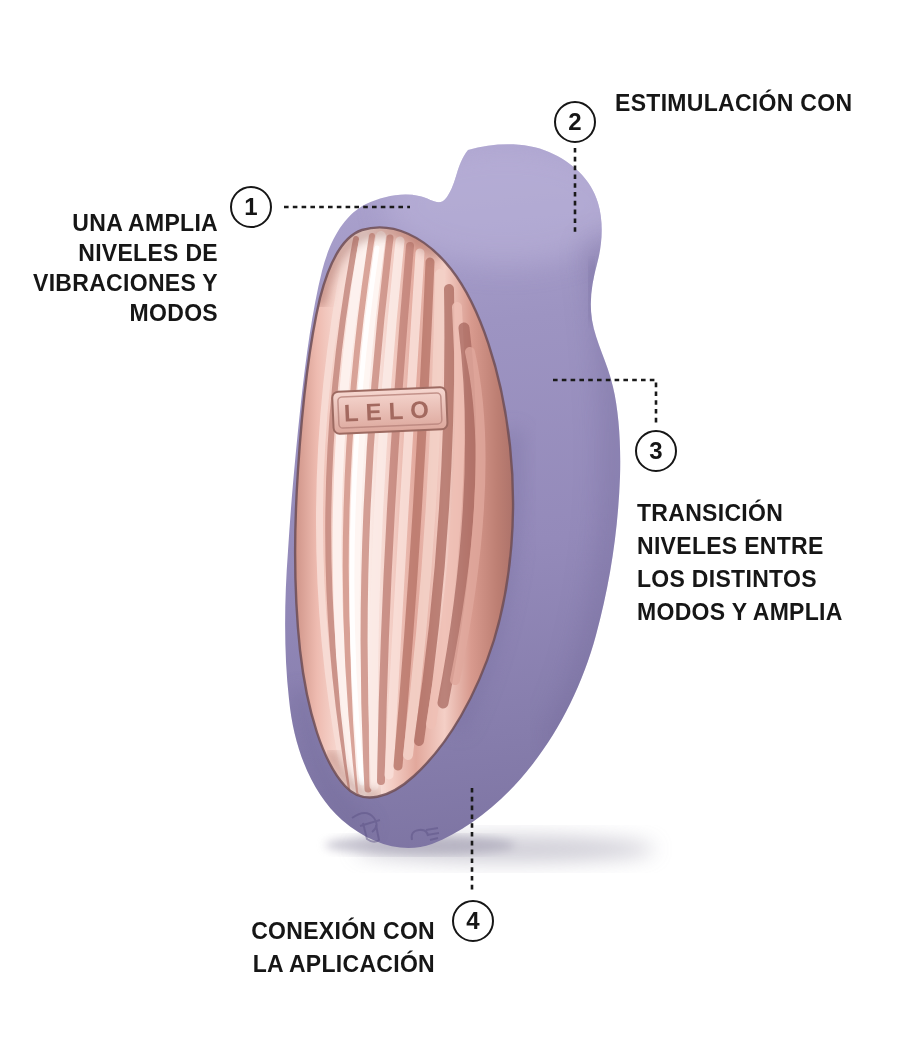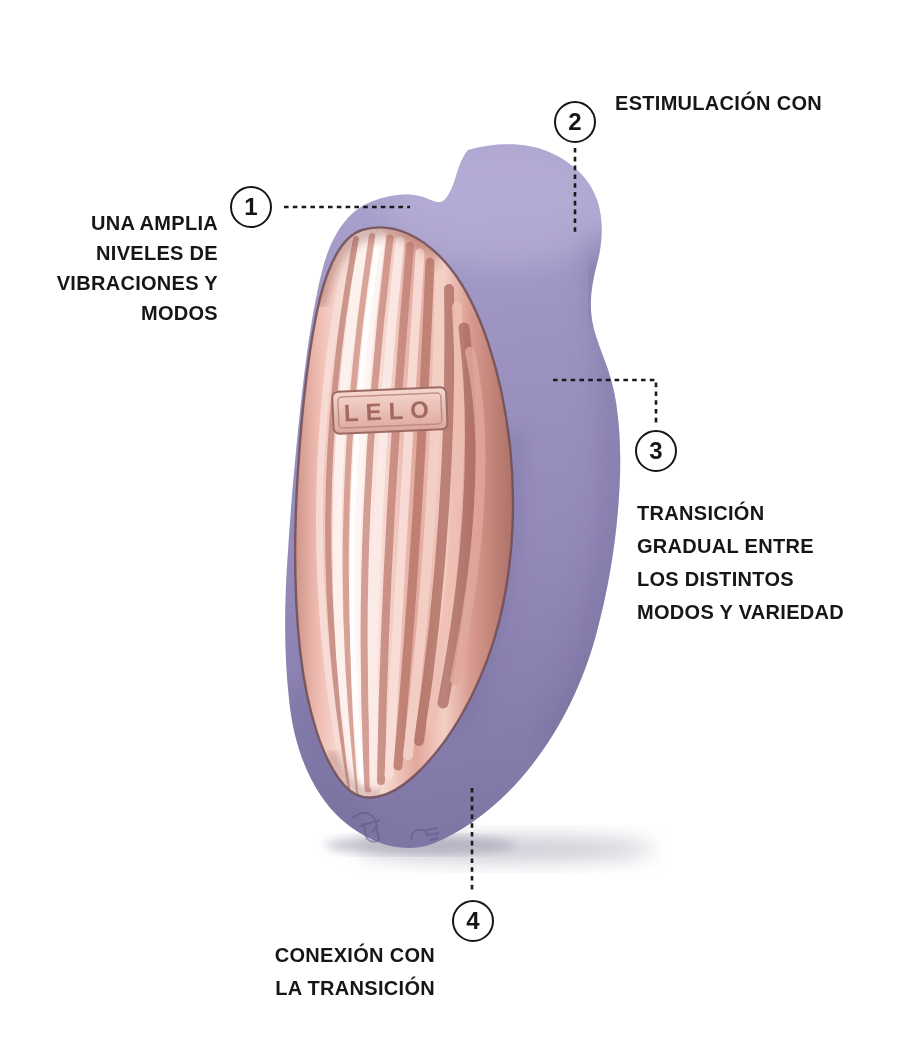--- a/index.html
+++ b/index.html
@@ -2,21 +2,21 @@
 <html><head>
 <meta charset="utf-8">
 <style>
   html,body{margin:0;padding:0;background:#fff;}
   .canvas{
     position:relative;width:900px;height:1050px;background:#ffffff;
     overflow:hidden;font-family:"Liberation Sans",sans-serif;
   }
   .layer{position:absolute;left:0;top:0;width:900px;height:1050px;}
   .callout-text{
-    position:absolute;font-weight:bold;font-size:20px;line-height:33px;
+    position:absolute;font-weight:bold;font-size:23px;line-height:33px;
     color:#161616;letter-spacing:.3px;white-space:nowrap;
   }
   .callout-text.align-right{text-align:right;margin-top:36px;}
   .callout-num{
     position:absolute;width:42px;height:42px;box-sizing:border-box;
     border:2.8px solid #161616;border-radius:50%;background:#fff;
     display:flex;align-items:center;justify-content:center;
     font-weight:bold;font-size:24px;color:#161616;
   }
 </style>
@@ -141,25 +141,25 @@
   </div>
   <div class="callout-num" style="left:230px;top:186px;">1</div>
 
   <div class="callout-text" style="left:615px;top:87px;">
     <div>ESTIMULACIÓN CON</div>
   </div>
   <div class="callout-num" style="left:554px;top:101px;">2</div>
 
   <div class="callout-text" style="left:637px;top:497px;">
     <div>TRANSICIÓN</div>
-    <div>GRADUAL ENTRE</div>
+    <div>NIVELES ENTRE</div>
     <div>LOS DISTINTOS</div>
-    <div>MODOS Y VARIEDAD</div>
+    <div>MODOS Y AMPLIA</div>
   </div>
   <div class="callout-num" style="left:635px;top:430px;">3</div>
 
-  <div class="callout-text align-right" style="right:465px;top:903px;">
+  <div class="callout-text align-right" style="right:465px;top:879px;">
     <div>CONEXIÓN CON</div>
-    <div>LA TRANSICIÓN</div>
+    <div>LA APLICACIÓN</div>
   </div>
   <div class="callout-num" style="left:452px;top:900px;">4</div>
 
 </div>
 
 </body></html>

